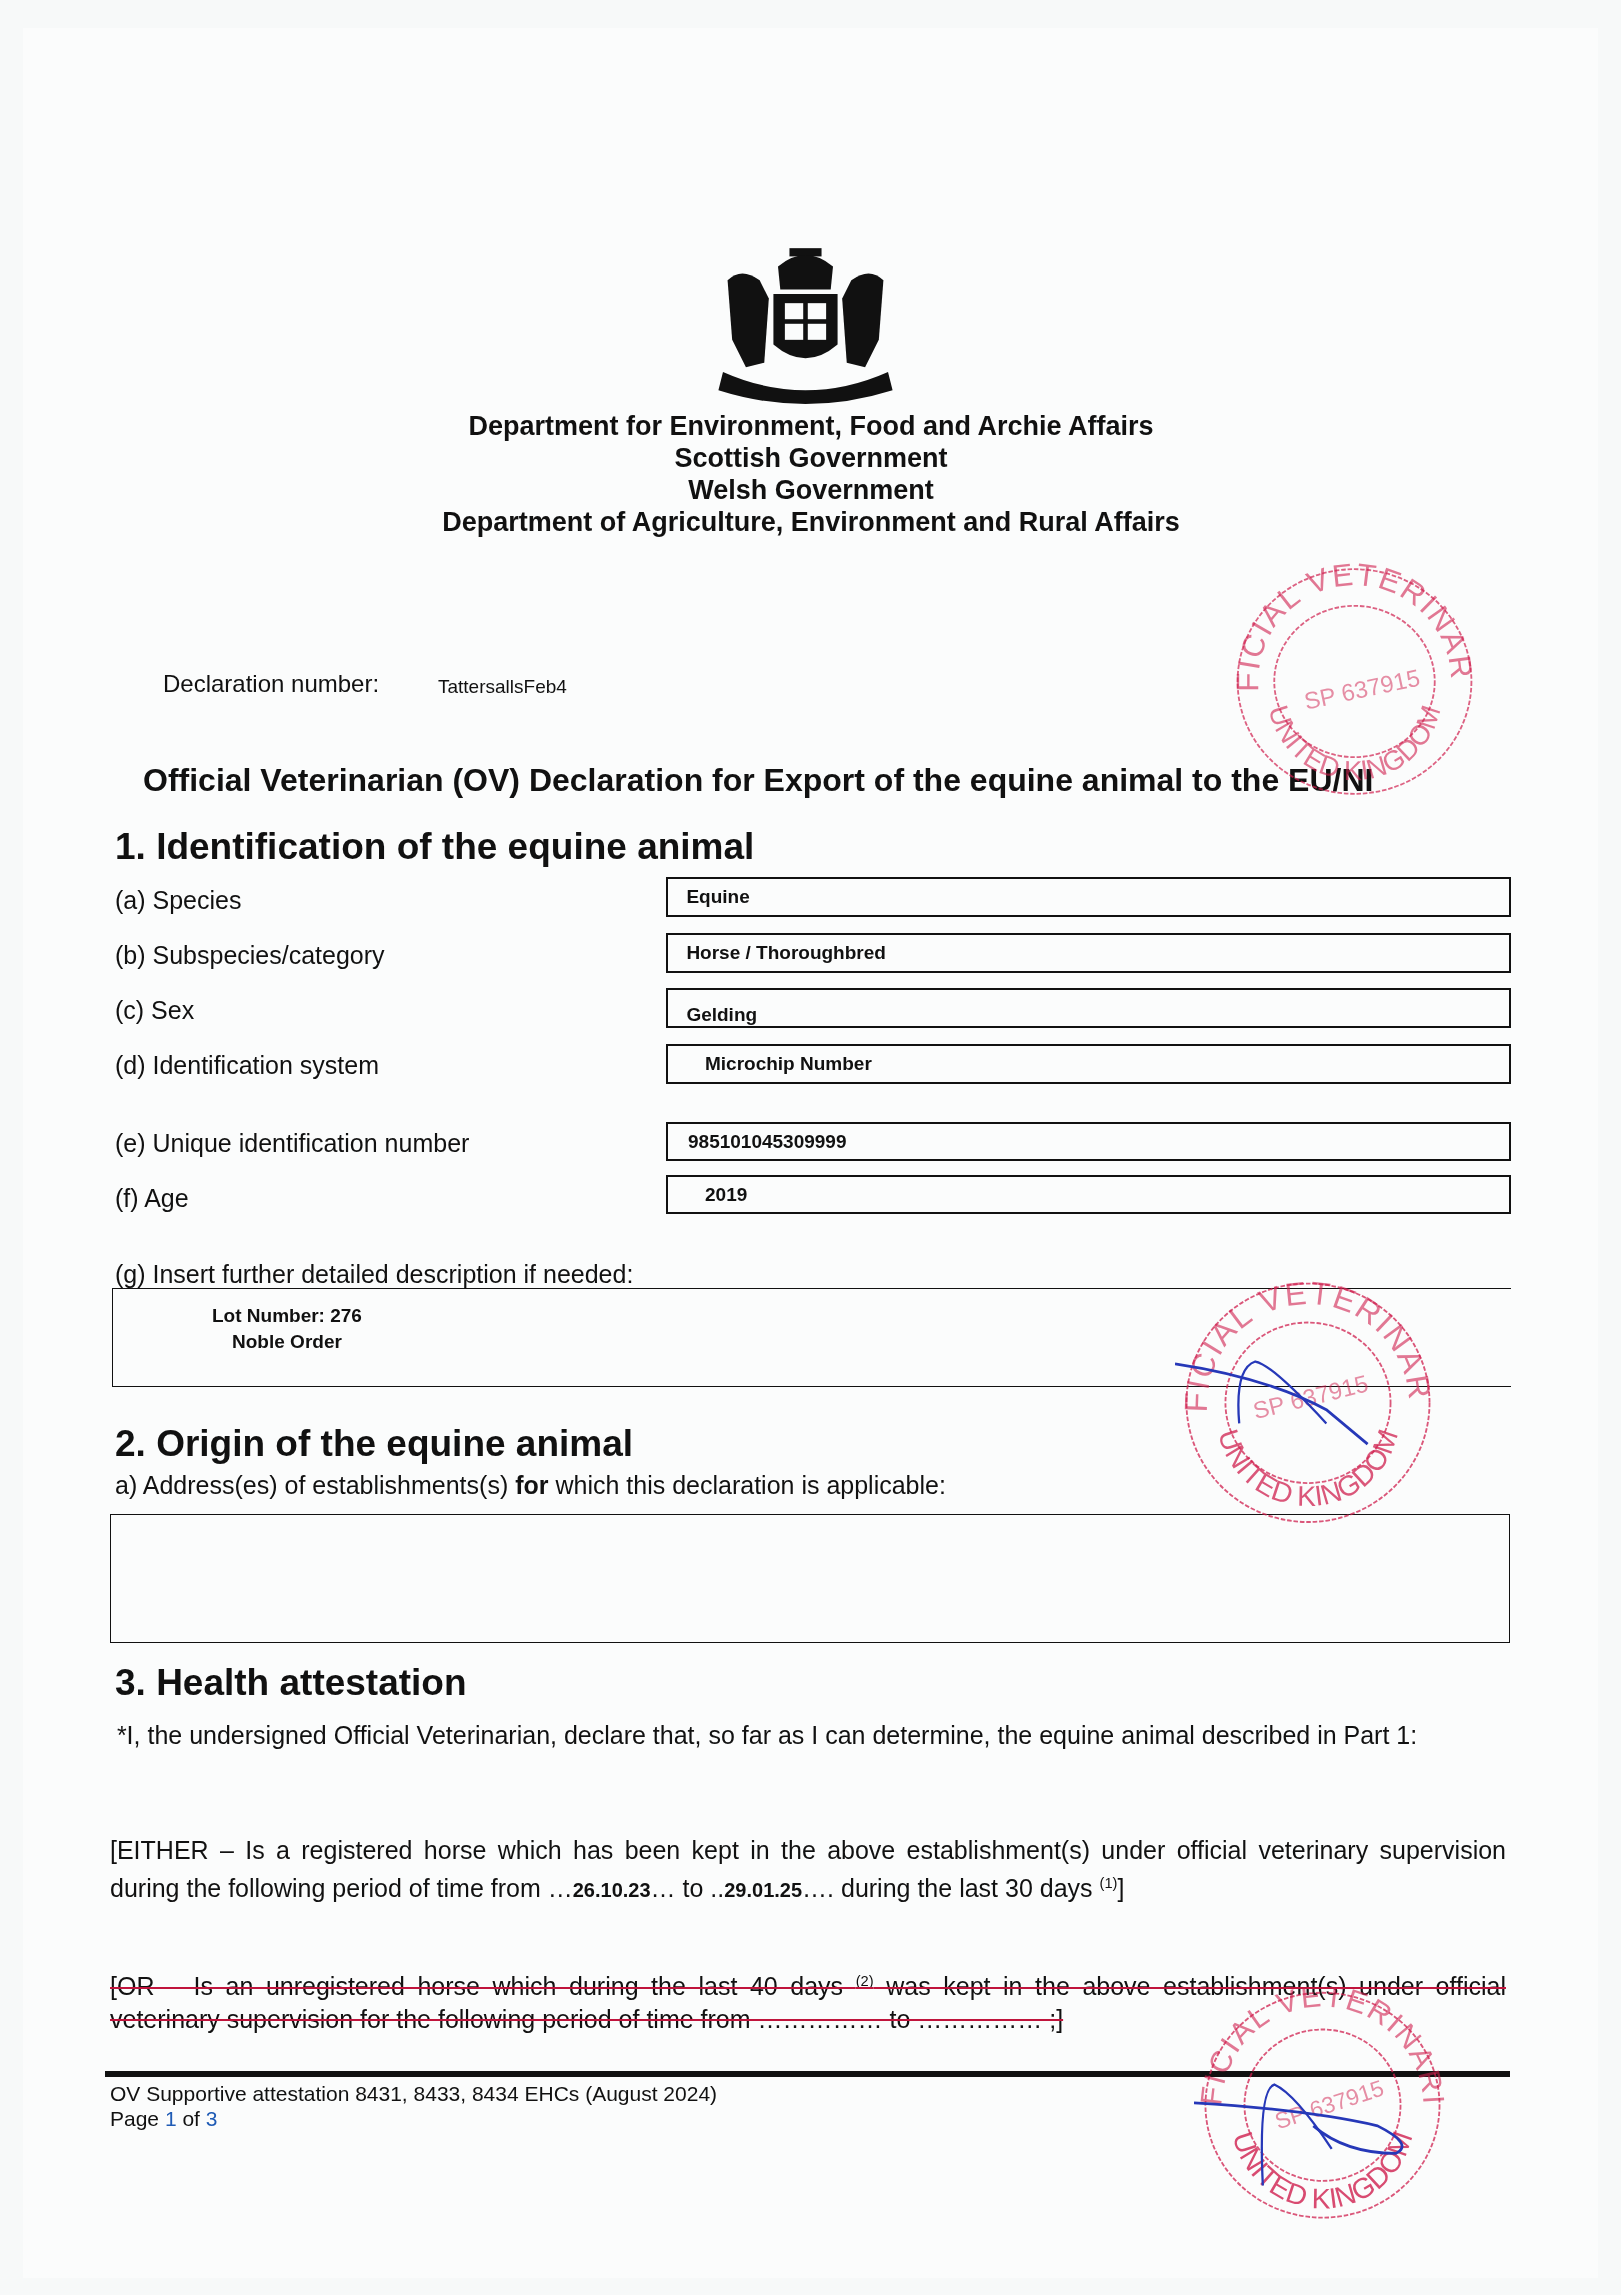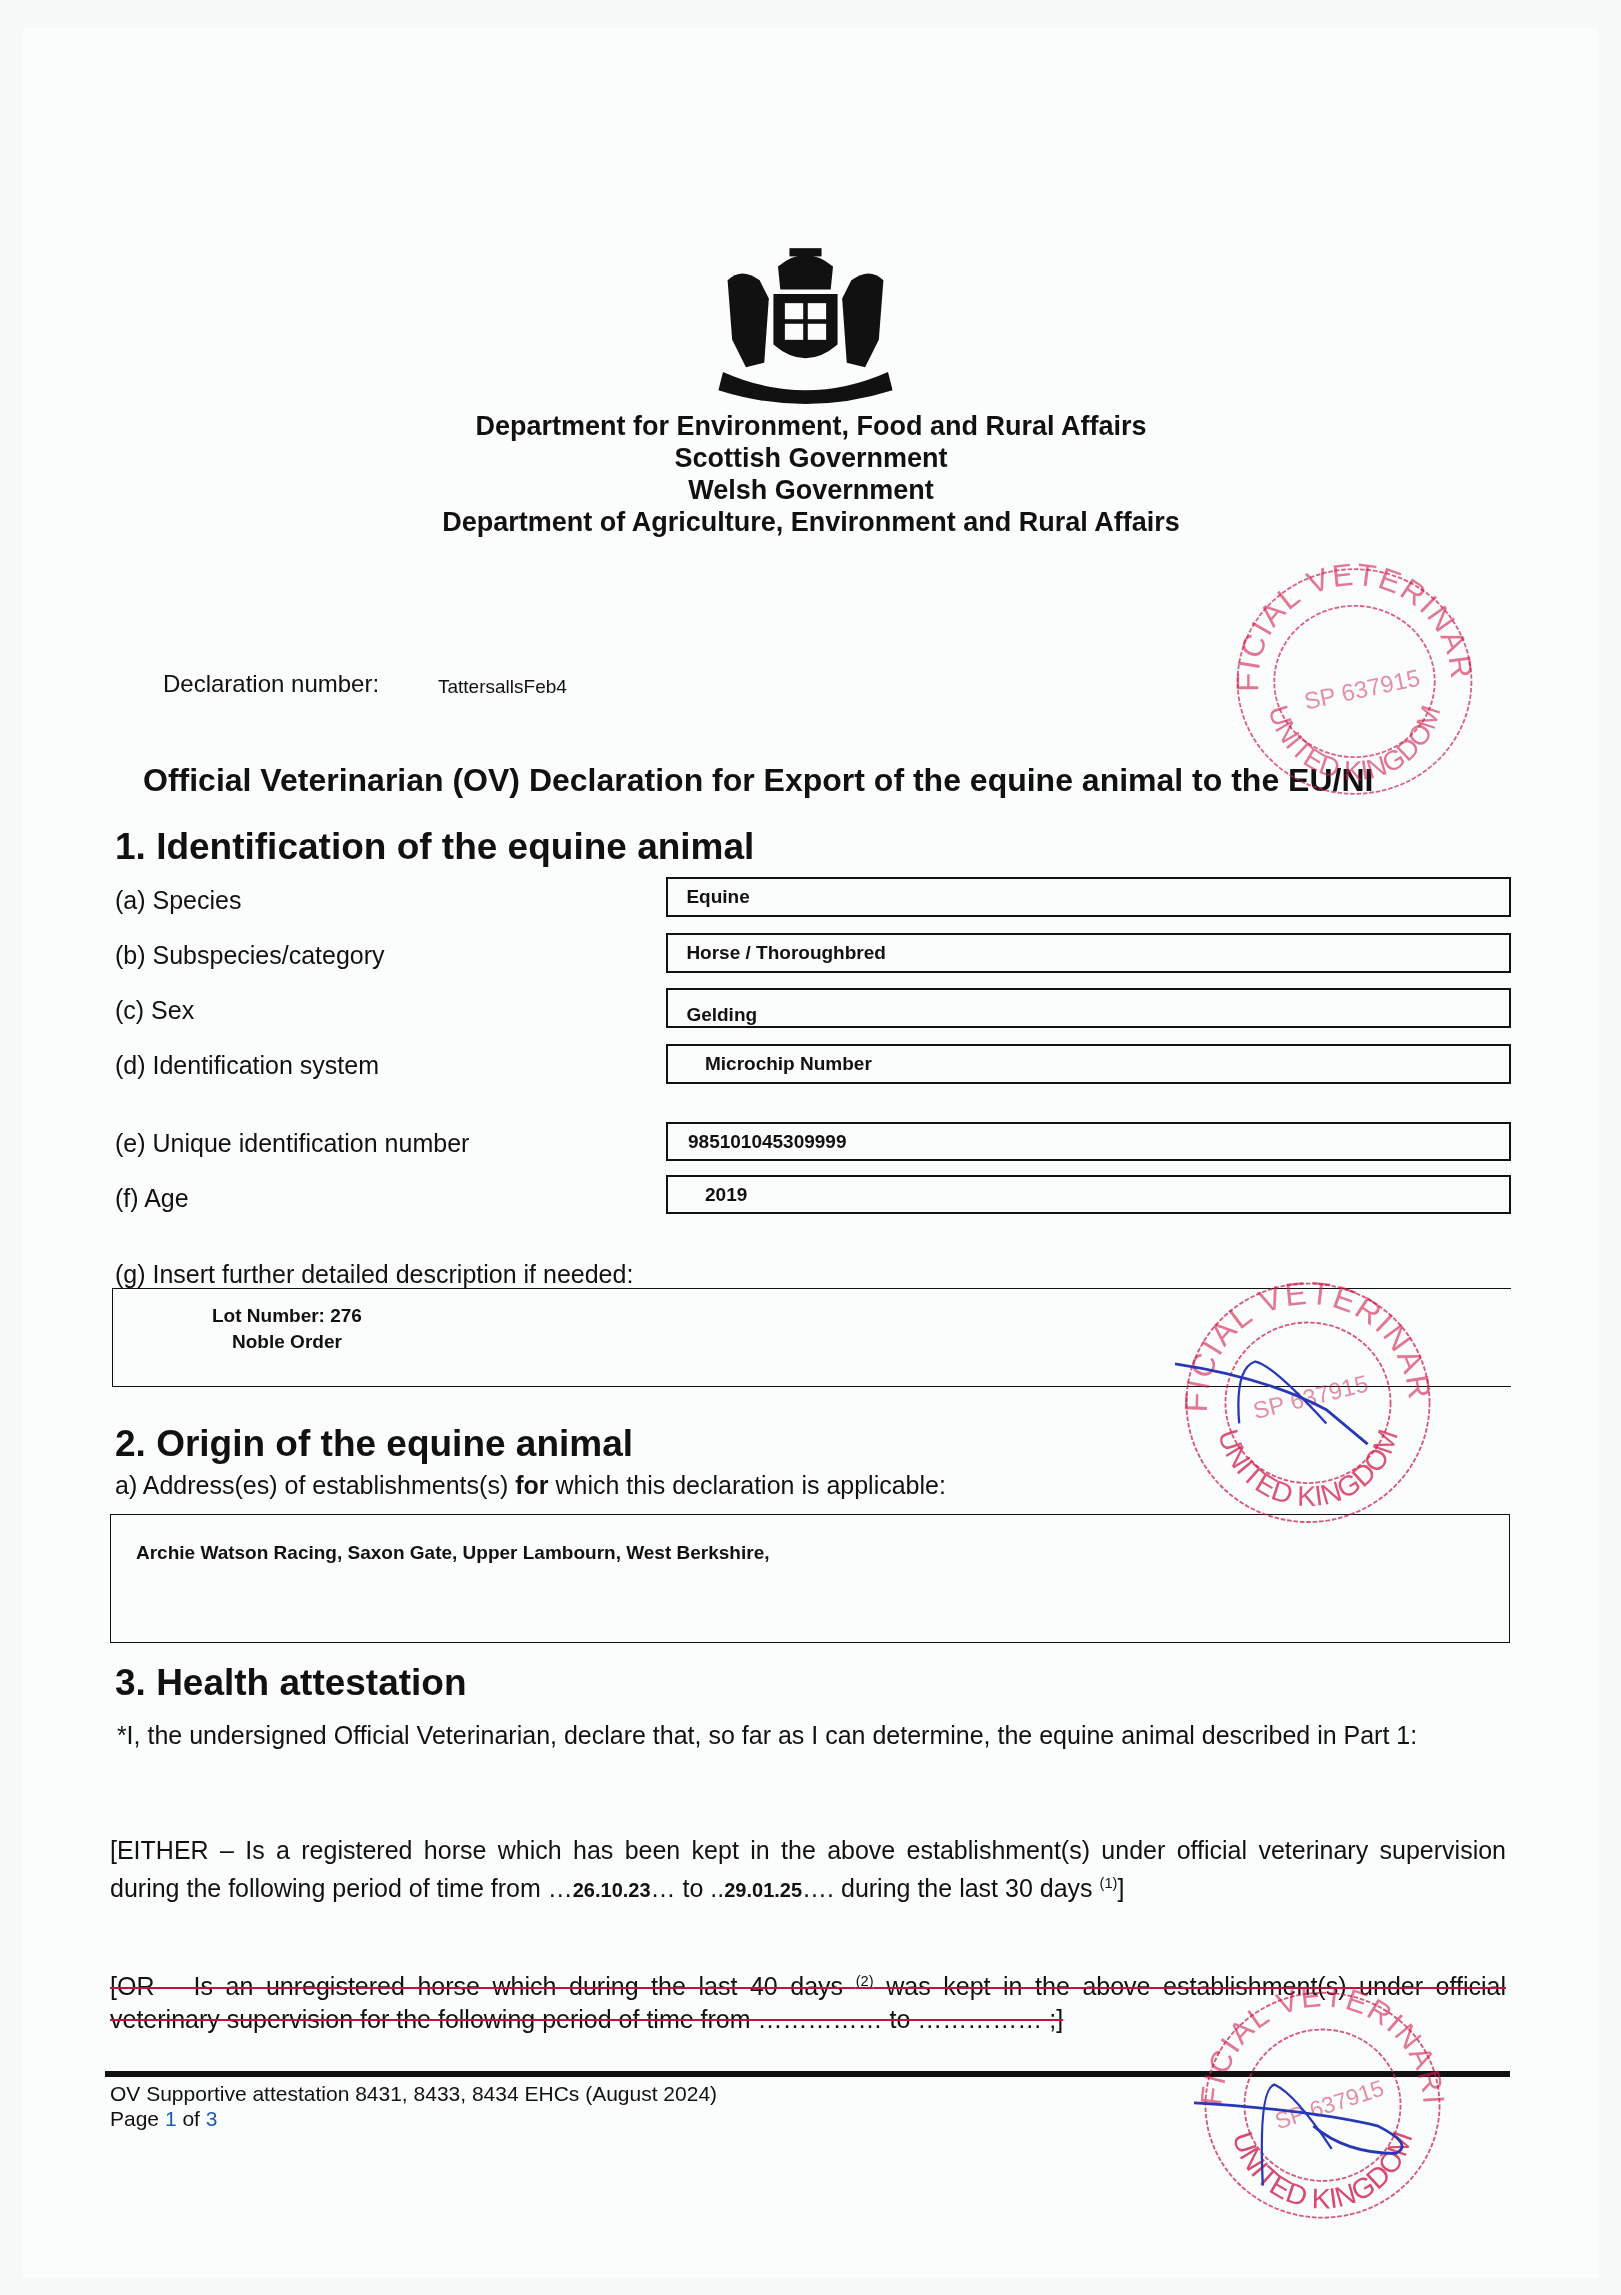--- a/index.html
+++ b/index.html
@@ -57,21 +57,21 @@
     <path d="M30 290 q180 80 360 0 l10 40 q-190 60 -380 0 Z"></path>
   </g>
   <g fill="#fbfcfc">
     <rect x="165" y="140" width="40" height="35"></rect>
     <rect x="215" y="140" width="40" height="35"></rect>
     <rect x="165" y="185" width="40" height="35"></rect>
     <rect x="215" y="185" width="40" height="35"></rect>
   </g>
 </svg>
 
-<div class="abs dept" style="top:410px">Department for Environment, Food and Rural Affairs</div>
+<div class="abs dept" style="top:410px">Department for Environment, Food and Archie Affairs</div>
 <div class="abs dept" style="top:442px">Scottish Government</div>
 <div class="abs dept" style="top:474px">Welsh Government</div>
 <div class="abs dept" style="top:506px">Department of Agriculture, Environment and Rural Affairs</div>
 
 <div class="abs decl-label">Declaration number:</div>
 <div class="abs decl-value">TattersallsFeb4</div>
 
 <div class="abs title">Official Veterinarian (OV) Declaration for Export of the equine animal to the EU/NI</div>
 
 <div class="abs h2" style="top:826px">1. Identification of the equine animal</div>
@@ -111,21 +111,20 @@
   <div style="position:absolute;left:99px;top:13.8px;font-size:19px;line-height:26px;text-align:center;">
     <div>Lot Number: 276</div>
     <div>Noble Order</div>
   </div>
 </div>
 
 <div class="abs h2" style="top:1423px">2. Origin of the equine animal</div>
 <div class="abs label" style="top:1471px"><span>a) Address(es) of establishments(s) </span><b>for</b><span> which this declaration is applicable:</span></div>
 <div class="abs box" style="left:110px;top:1514px;width:1400px;height:129px;">
   <div style="position:absolute;left:25px;top:25px;font-size:19px;line-height:26px;text-align:center;">
-    <div>Archie Watson Racing, Saxon Gate, Upper Lambourn, West Berkshire,</div>
   </div>
 </div>
 
 <div class="abs h2" style="top:1662px">3. Health attestation</div>
 <div class="abs para" style="top:1719px;padding-left:6.9px;box-sizing:border-box;">*I, the undersigned Official Veterinarian, declare that, so far as I can determine, the equine animal described in Part 1:</div>
 
 <div class="abs para" style="top:1834px"><span>[EITHER – Is a registered horse which has been kept in the above establishment(s) under official veterinary supervision during the following period of time from …</span><span class="dotted">26.10.23</span><span>… to ..</span><span class="dotted">29.01.25</span><span>…. during the last 30 days </span><sup>(1)</sup><span>]</span></div>
 
 <div class="abs para strike" style="top:1965px"><span>[OR – Is an unregistered horse which during the last 40 days </span><sup>(2)</sup><span> was kept in the above establishment(s) under official veterinary supervision for the following period of time from …………… to …………… ;]</span></div>
 

